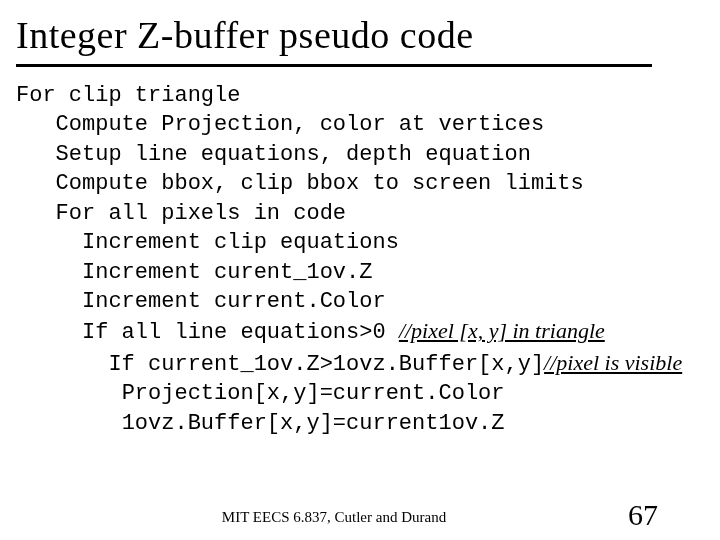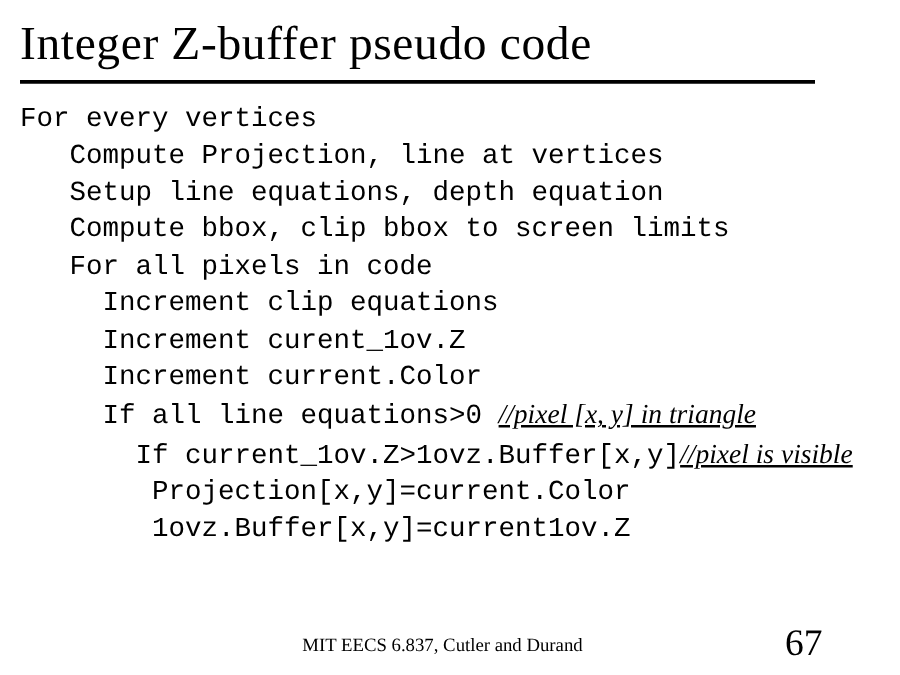--- a/index.html
+++ b/index.html
@@ -51,39 +51,38 @@
     left: 0;
     width: 100%;
     font-family: "Times New Roman", Times, serif;
     font-size: 15px;
   }
   .footer-center {
     position: absolute;
     left: 50%;
     transform: translateX(-50%);
     bottom: 0;
-    margin-left: 20px;
   }
   .footer-right {
     position: absolute;
     right: 10px;
     bottom: -6px;
     font-size: 30px;
   }
 </style>
 </head>
 <body>
 
 <div class="slide">
 
   <h1 class="title">Integer Z-buffer pseudo code</h1>
   <hr class="rule">
 
-  <div class="code"><span>For every vertices</span>
-   <span>Compute Projection, line at vertices</span>
+  <div class="code"><span>For clip triangle</span>
+   <span>Compute Projection, color at vertices</span>
    <span>Setup line equations, </span><span class="bold">depth equation</span>
    <span>Compute bbox, clip bbox to screen limits</span>
    <span>For all pixels in code</span>
      <span>Increment clip equations</span>
      <span class="bold">Increment curent_1ov.Z</span>
      <span>Increment current.Color</span>
      <span>If all line equations&gt;0 </span><span class="comment">//pixel [x, y] in triangle</span>
        <span class="bold">If current_1ov.Z&gt;1ovz.Buffer[x,y]</span><span class="comment">//pixel is visible</span>
         <span>Projection[x,y]=current.Color</span>
         <span class="bold">1ovz.Buffer[x,y]=current1ov.Z</span></div>

